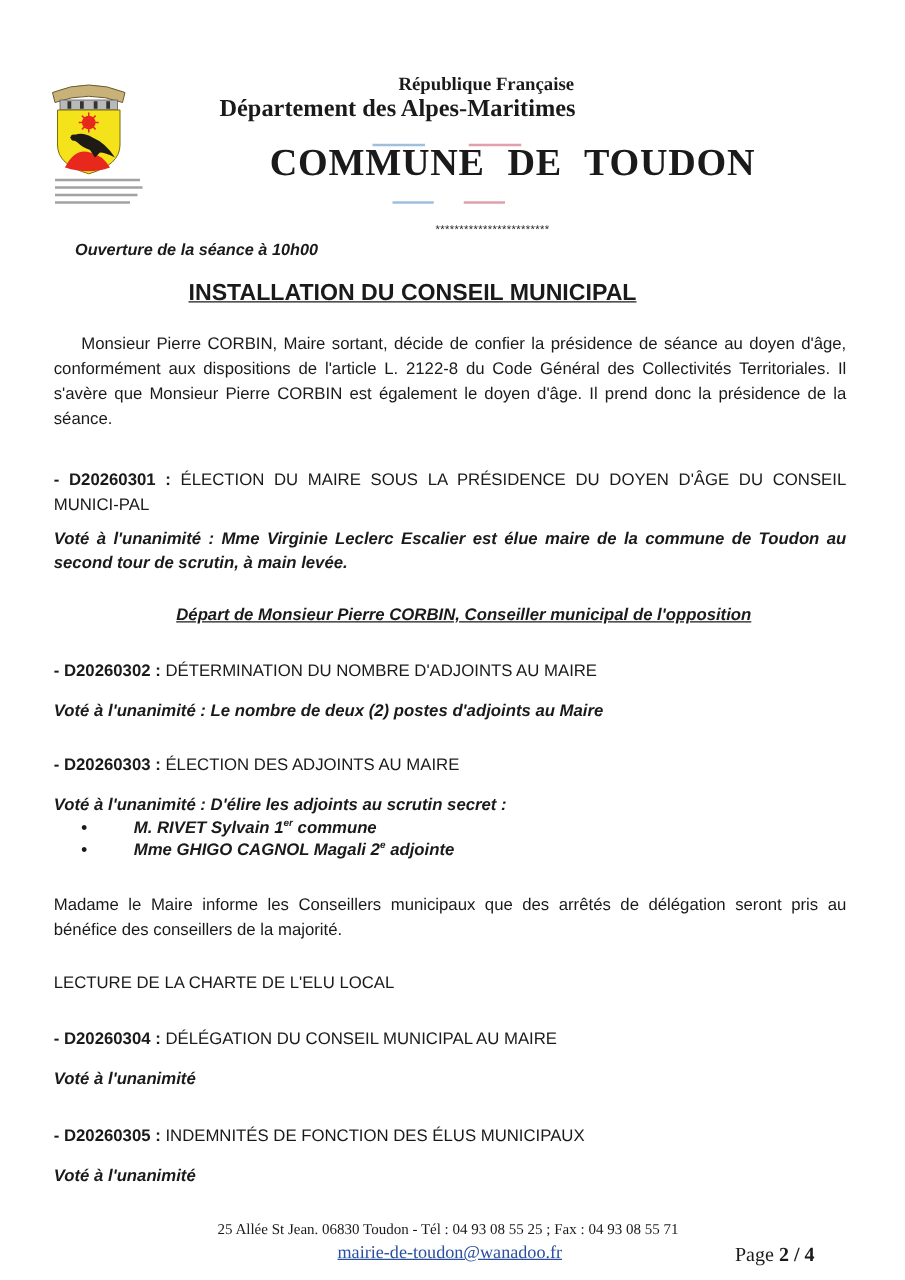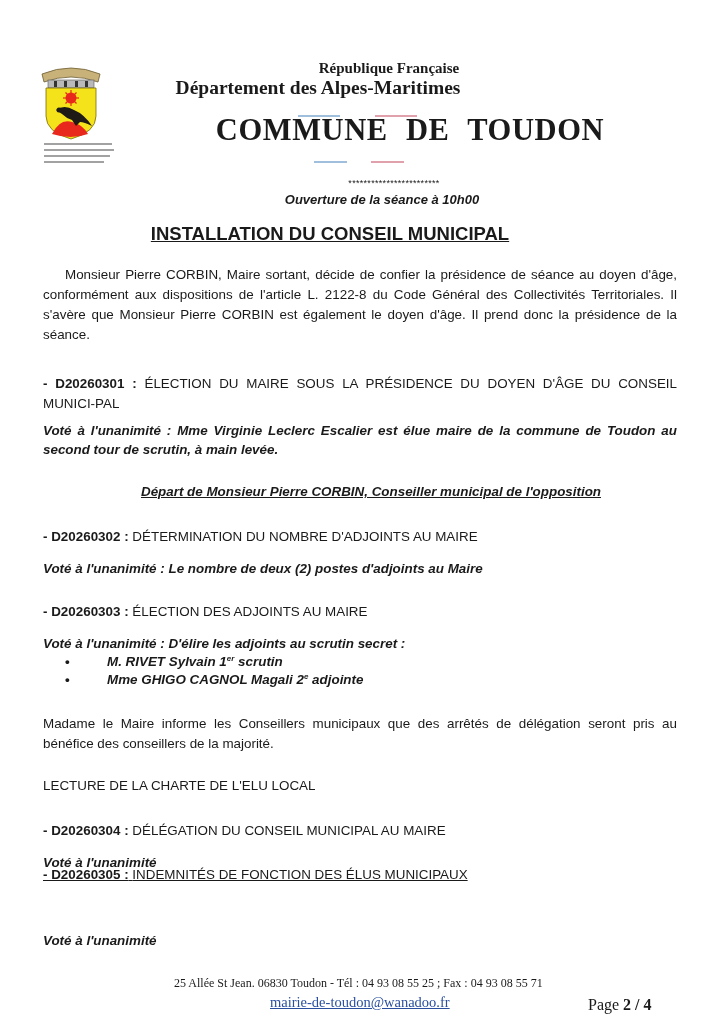--- a/index.html
+++ b/index.html
@@ -13,21 +13,21 @@
     .motto { left: 44px; top: 143px; width: 72px; }
     .motto div { height: 2px; background: #555; margin: 0 0 4px 0; opacity: .55; }
     .rf { left: 0; width: 724px; top: 60px; text-align: center;
           font-family: "Liberation Serif", serif; font-weight: bold; font-size: 15px; padding-left: 54px; box-sizing: border-box; }
     .dept { left: 0; width: 580px; top: 77px; text-align: center;
             font-family: "Liberation Serif", serif; font-weight: bold; font-size: 19.5px; padding-left: 56px; box-sizing: border-box; }
     .commune { left: 0; width: 724px; top: 113px; text-align: center;
                font-family: "Liberation Serif", serif; font-weight: bold; font-size: 30.5px; letter-spacing: 0.6px; padding-left: 96px; box-sizing: border-box; word-spacing: 10px; }
     .line { height: 1.5px; }
     .stars { left: 0; width: 724px; top: 178px; text-align: center; font-size: 9px; letter-spacing: 0.3px; padding-left: 64px; box-sizing: border-box; }
-    .ouverture { left: 0; width: 724px; top: 192px; text-align: center; font-style: italic; font-weight: bold; font-size: 13px; padding-left: 40px; box-sizing: border-box; }
+    .ouverture { left: 0; width: 724px; top: 192px; font-style: italic; font-weight: bold; font-size: 13px; padding-left: 60px; box-sizing: border-box; }
     .install { left: 0; width: 596px; top: 223px; text-align: center; font-weight: bold; font-size: 18.5px; text-decoration: underline; padding-left: 64px; box-sizing: border-box; }
     
     .para { left: 43px; width: 634px; font-size: 13.4px; line-height: 20px; text-align: justify; }
     .indent { text-indent: 22px; }
     .b { font-weight: bold; }
     .bi { font-weight: bold; font-style: italic; }
     .depart { left: 0; width: 724px; text-align: center; font-weight: bold; font-style: italic; text-decoration: underline; font-size: 13.4px; padding-left: 18px; box-sizing: border-box; }
     ul.adjoints { margin: 0; padding: 0 0 0 48px; list-style: none; }
     ul.adjoints li { position: relative; font-weight: bold; font-style: italic; font-size: 13.4px; line-height: 18px; padding-left: 16px; }
     ul.adjoints li .bullet { position: absolute; left: -26px; top: 0; font-style: normal; }
@@ -102,36 +102,36 @@
 </div>
 <div class="abs para bi" style="top:559px;">Voté à l'unanimité : Le nombre de deux (2) postes d'adjoints au Maire</div>
 
 <div class="abs para" style="top:602px;">
   <span class="b">- D20260303 :</span>
   <span>ÉLECTION DES ADJOINTS AU MAIRE</span>
 </div>
 <div class="abs para bi" style="top:634px;">Voté à l'unanimité : D'élire les adjoints au scrutin secret :</div>
 <div class="abs para" style="top:653px;">
   <ul class="adjoints">
-    <li><span class="bullet">•</span><span>M. RIVET Sylvain 1</span><sup>er</sup><span> scrutin</span></li>
+    <li><span class="bullet">•</span><span>M. RIVET Sylvain 1</span><sup>er</sup><span> commune</span></li>
     <li><span class="bullet">•</span><span>Mme GHIGO CAGNOL Magali 2</span><sup>e</sup><span> adjointe</span></li>
   </ul>
 </div>
 
 <div class="abs para" style="top:714px;">Madame le Maire informe les Conseillers municipaux que des arrêtés de délégation seront pris au bénéfice des conseillers de la majorité.</div>
 
 <div class="abs para" style="top:776px;">LECTURE DE LA CHARTE DE L'ELU LOCAL</div>
 
 <div class="abs para" style="top:821px;">
   <span class="b">- D20260304 :</span>
   <span>DÉLÉGATION DU CONSEIL MUNICIPAL AU MAIRE</span>
 </div>
 <div class="abs para bi" style="top:853px;">Voté à l'unanimité</div>
 
-<div class="abs para" style="top:865px;text-decoration:underline;">
+<div class="abs para" style="top:899px;">
   <span class="b">- D20260305 :</span>
   <span>INDEMNITÉS DE FONCTION DES ÉLUS MUNICIPAUX</span>
 </div>
 <div class="abs para bi" style="top:931px;">Voté à l'unanimité</div>
 
 <div class="abs addr">25 Allée St Jean. 06830 Toudon - Tél : 04 93 08 55 25 ; Fax : 04 93 08 55 71</div>
 <a class="abs email">mairie-de-toudon@wanadoo.fr</a>
 <div class="abs page">
   <span>Page</span>
   <b>2 / 4</b>

